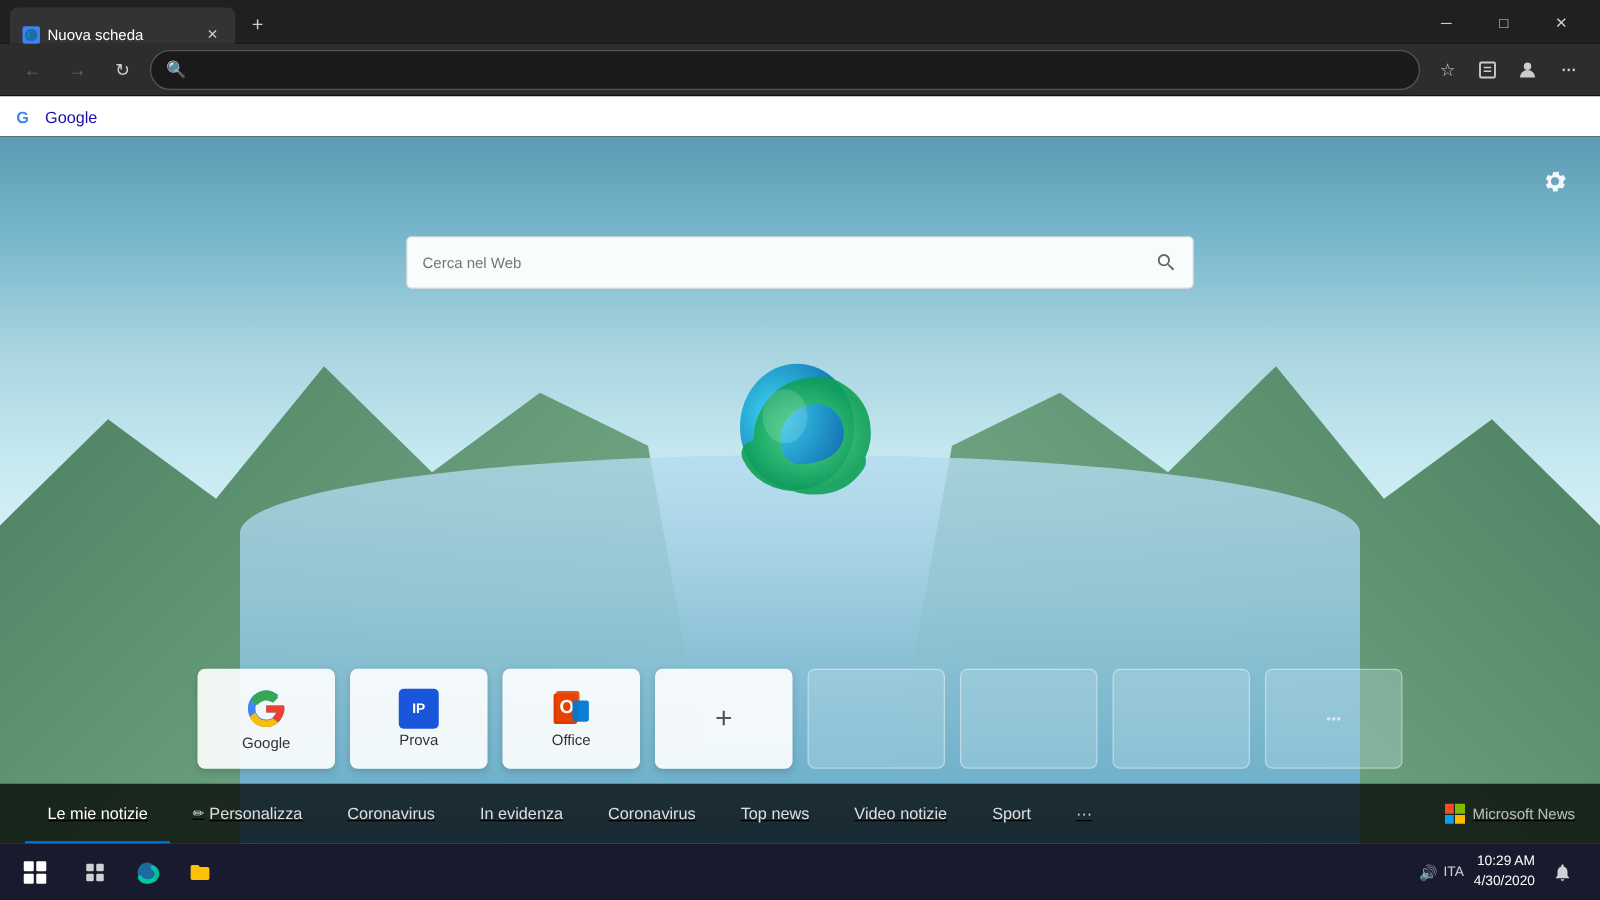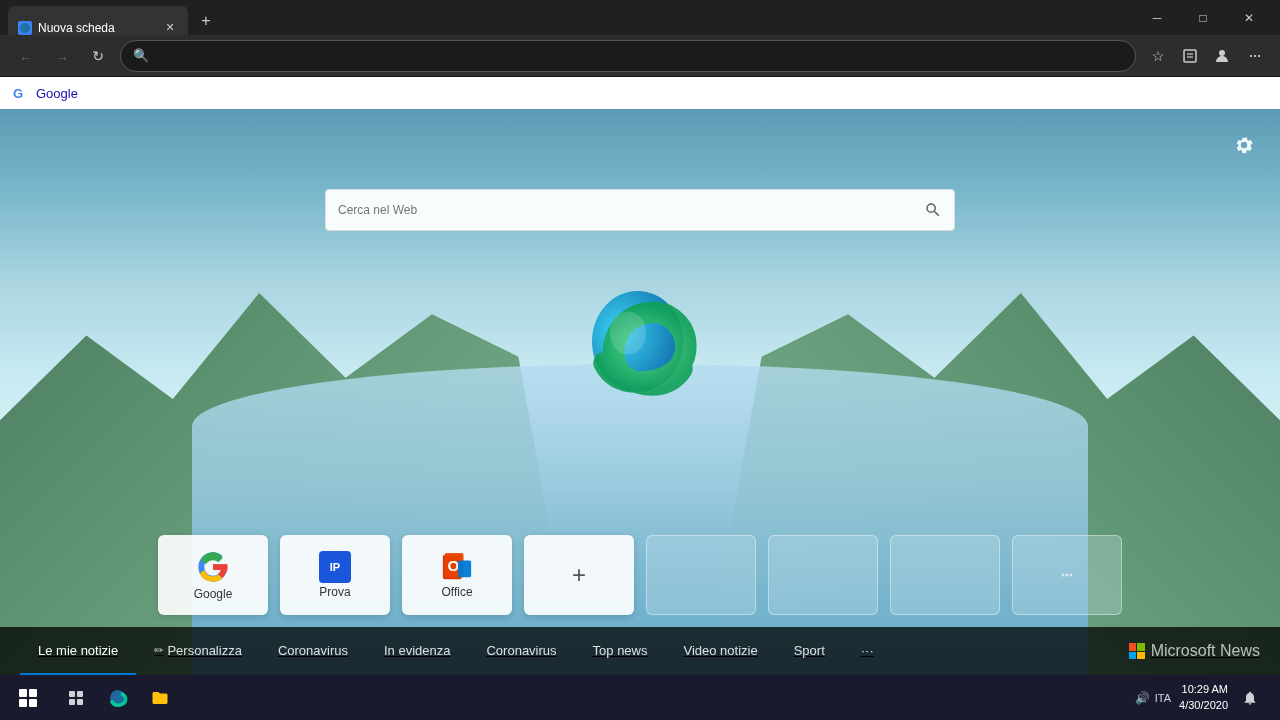--- a/index.html
+++ b/index.html
@@ -294,21 +294,21 @@
       white-space: nowrap;
     }
     .news-bar-item.active {
       color: #fff;
       border-bottom: 2px solid #0078d4;
     }
     .news-bar-item .pencil { margin-right: 4px; font-size: 11px; }
     .ms-news {
       margin-left: auto;
       display: flex; align-items: center; gap: 6px;
-      font-size: 16px;
+      font-size: 12px;
       color: rgba(255,255,255,0.7);
       cursor: pointer;
     }
     .ms-logo {
       width: 16px; height: 16px;
       display: grid;
       grid-template-columns: 1fr 1fr;
       grid-template-rows: 1fr 1fr;
       gap: 1px;
     }

